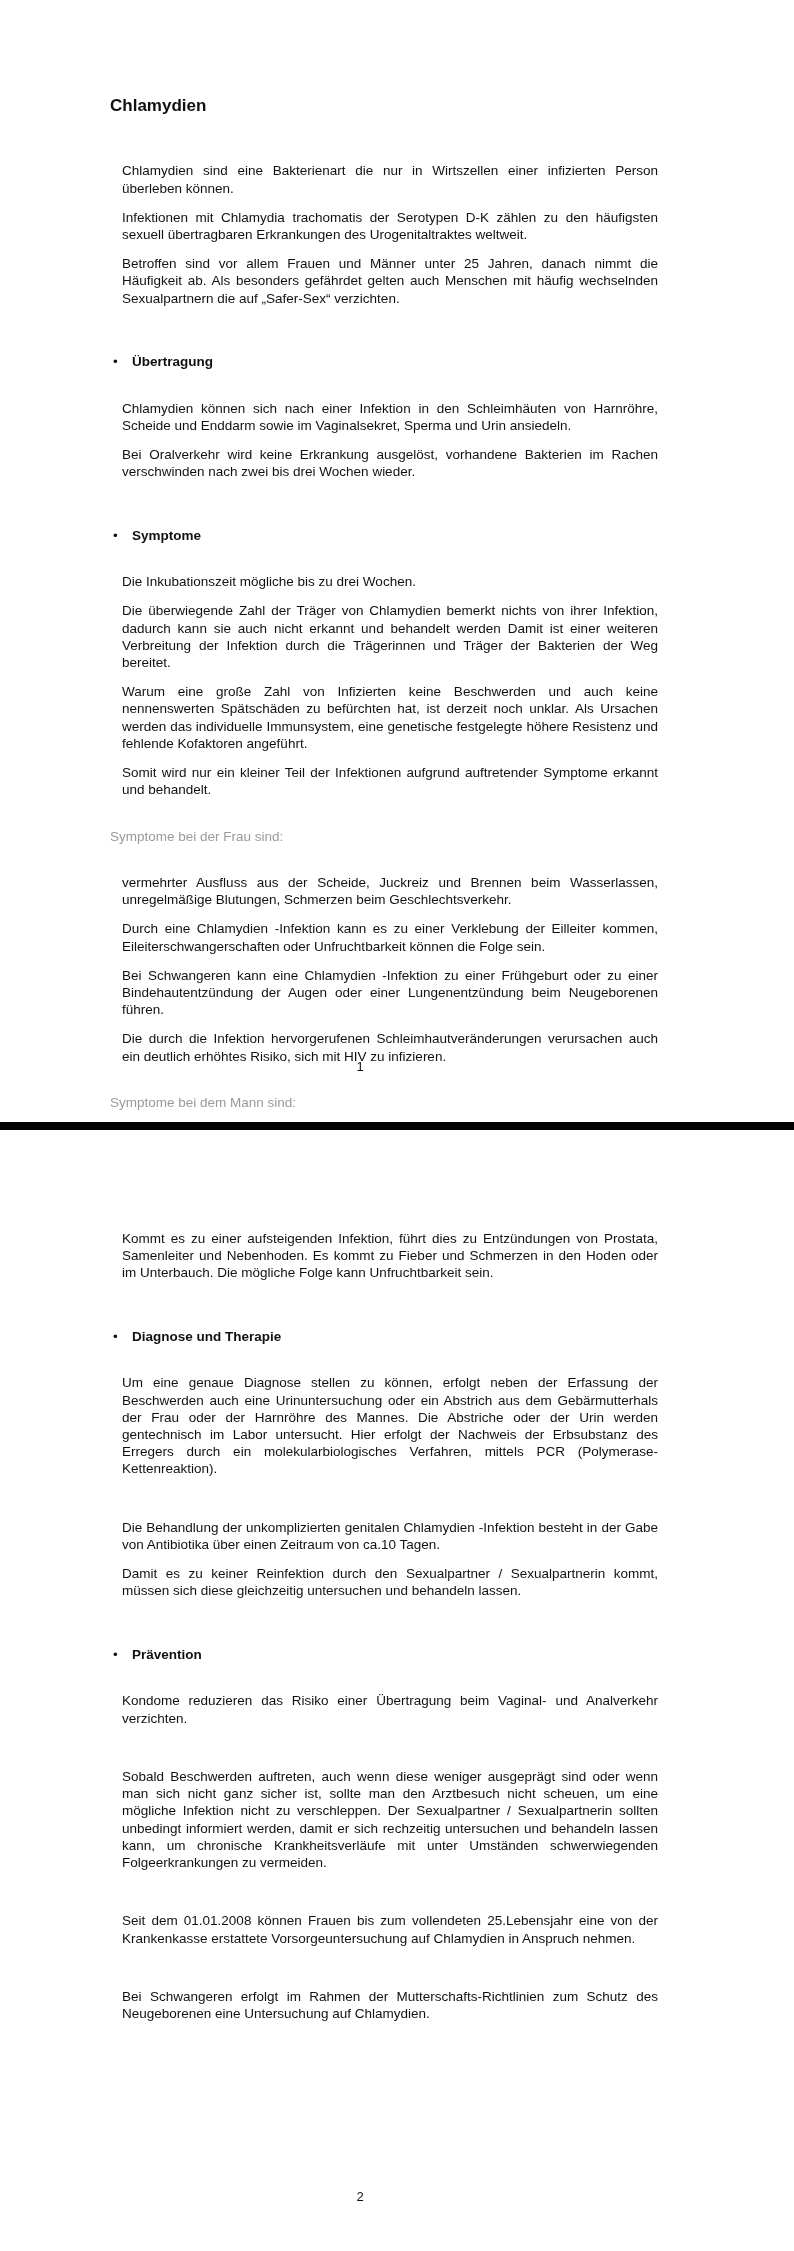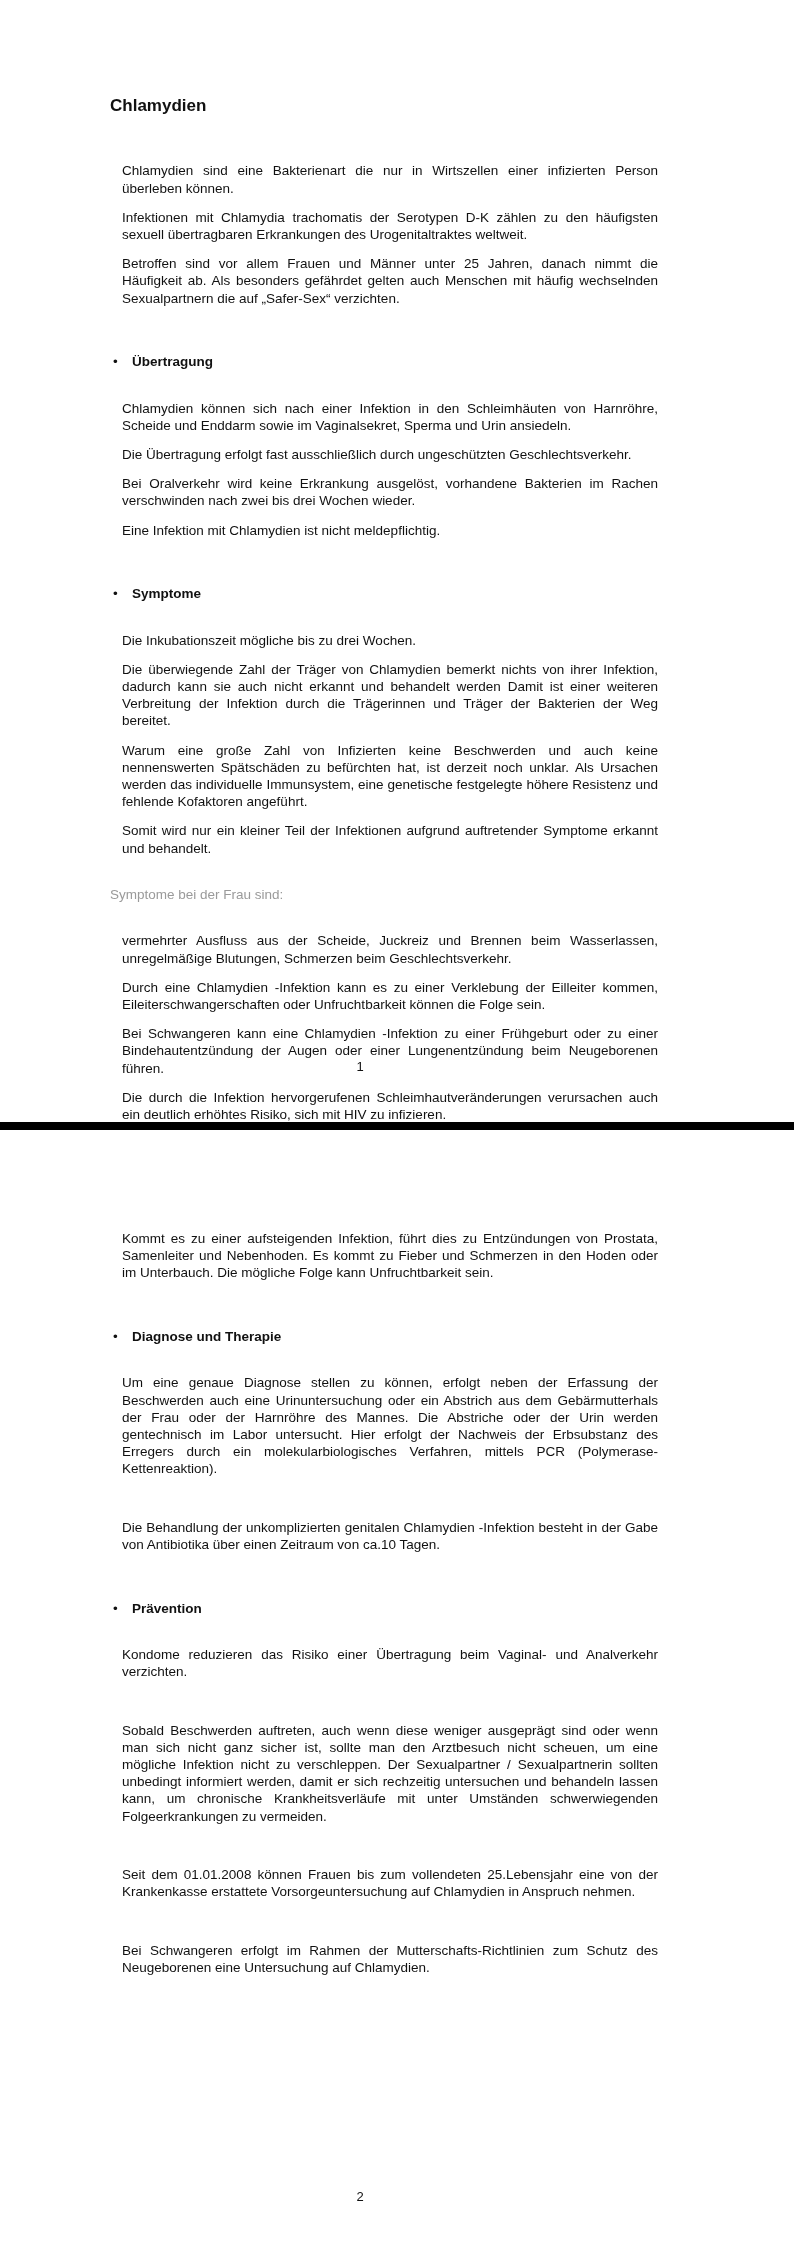--- a/index.html
+++ b/index.html
@@ -83,23 +83,21 @@
         <p class="para">Chlamydien sind eine Bakterienart die nur in Wirtszellen einer infizierten Person überleben können.</p>
         <p class="para">Infektionen mit Chlamydia trachomatis der Serotypen D-K zählen zu den häufigsten sexuell übertragbaren Erkrankungen des Urogenitaltraktes weltweit.</p>
         <p class="para">Betroffen sind vor allem Frauen und Männer unter 25 Jahren, danach nimmt die Häufigkeit ab. Als besonders gefährdet gelten auch Menschen mit häufig wechselnden Sexualpartnern die auf „Safer-Sex“ verzichten.</p>
         <div class="gap gap-2"></div>
         <div class="section-heading">
           <span class="bullet">•</span>
           <span class="section-label">Übertragung</span>
         </div>
         <div class="gap"></div>
         <p class="para">Chlamydien können sich nach einer Infektion in den Schleimhäuten von Harnröhre, Scheide und Enddarm sowie im Vaginalsekret, Sperma und Urin ansiedeln.</p>
-        <p class="para">Die Übertragung erfolgt fast ausschließlich durch ungeschützten Geschlechtsverkehr.</p>
         <p class="para">Bei Oralverkehr wird keine Erkrankung ausgelöst, vorhandene Bakterien im Rachen verschwinden nach zwei bis drei Wochen wieder.</p>
-        <p class="para">Eine Infektion mit Chlamydien ist nicht meldepflichtig.</p>
         <div class="gap gap-2"></div>
         <div class="section-heading">
           <span class="bullet">•</span>
           <span class="section-label">Symptome</span>
         </div>
         <div class="gap"></div>
         <p class="para">Die Inkubationszeit mögliche bis zu drei Wochen.</p>
         <p class="para">Die überwiegende Zahl der Träger von Chlamydien bemerkt nichts von ihrer Infektion, dadurch kann sie auch nicht erkannt und behandelt werden Damit ist einer weiteren Verbreitung der Infektion durch die Trägerinnen und Träger der Bakterien der Weg bereitet.</p>
         <p class="para">Warum eine große Zahl von Infizierten keine Beschwerden und auch keine nennenswerten Spätschäden zu befürchten hat, ist derzeit noch unklar. Als Ursachen werden das individuelle Immunsystem, eine genetische festgelegte höhere Resistenz und fehlende Kofaktoren angeführt.</p>
         <p class="para">Somit wird nur ein kleiner Teil der Infektionen aufgrund auftretender Symptome erkannt und behandelt.</p>
@@ -125,20 +123,21 @@
         <p class="para">Kommt es zu einer aufsteigenden Infektion, führt dies zu Entzündungen von Prostata, Samenleiter und Nebenhoden. Es kommt zu Fieber und Schmerzen in den Hoden oder im Unterbauch. Die mögliche Folge kann Unfruchtbarkeit sein.</p>
         <div class="gap gap-2"></div>
         <div class="section-heading">
           <span class="bullet">•</span>
           <span class="section-label">Diagnose und Therapie</span>
         </div>
         <div class="gap"></div>
         <p class="para">Um eine genaue Diagnose stellen zu können, erfolgt neben der Erfassung der Beschwerden auch eine Urinuntersuchung oder ein Abstrich aus dem Gebärmutterhals der Frau oder der Harnröhre des Mannes. Die Abstriche oder der Urin werden gentechnisch im Labor untersucht. Hier erfolgt der Nachweis der Erbsubstanz des Erregers durch ein molekularbiologisches Verfahren, mittels PCR (Polymerase-Kettenreaktion).</p>
         <div class="gap"></div>
         <p class="para">Die Behandlung der unkomplizierten genitalen Chlamydien -Infektion besteht in der Gabe von Antibiotika über einen Zeitraum von ca.10 Tagen.</p>
+        <p class="para">Damit es zu keiner Reinfektion durch den Sexualpartner / Sexualpartnerin kommt, müssen sich diese gleichzeitig untersuchen und behandeln lassen.</p>
         <div class="gap gap-2"></div>
         <div class="section-heading">
           <span class="bullet">•</span>
           <span class="section-label">Prävention</span>
         </div>
         <div class="gap"></div>
         <p class="para">Kondome reduzieren das Risiko einer Übertragung beim Vaginal- und Analverkehr verzichten.</p>
         <div class="gap"></div>
         <p class="para">Sobald Beschwerden auftreten, auch wenn diese weniger ausgeprägt sind oder wenn man sich nicht ganz sicher ist, sollte man den Arztbesuch nicht scheuen, um eine mögliche Infektion nicht zu verschleppen. Der Sexualpartner / Sexualpartnerin sollten unbedingt informiert werden, damit er sich rechzeitig untersuchen und behandeln lassen kann, um chronische Krankheitsverläufe mit unter Umständen schwerwiegenden Folgeerkrankungen zu vermeiden.</p>
         <div class="gap"></div>

